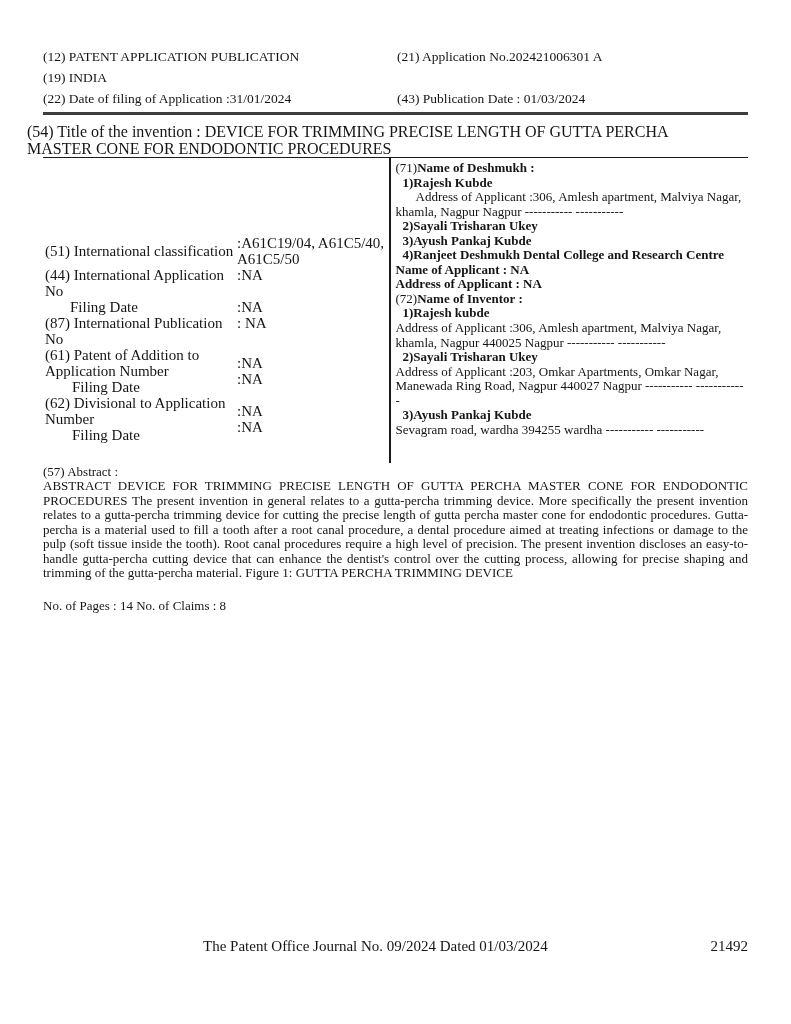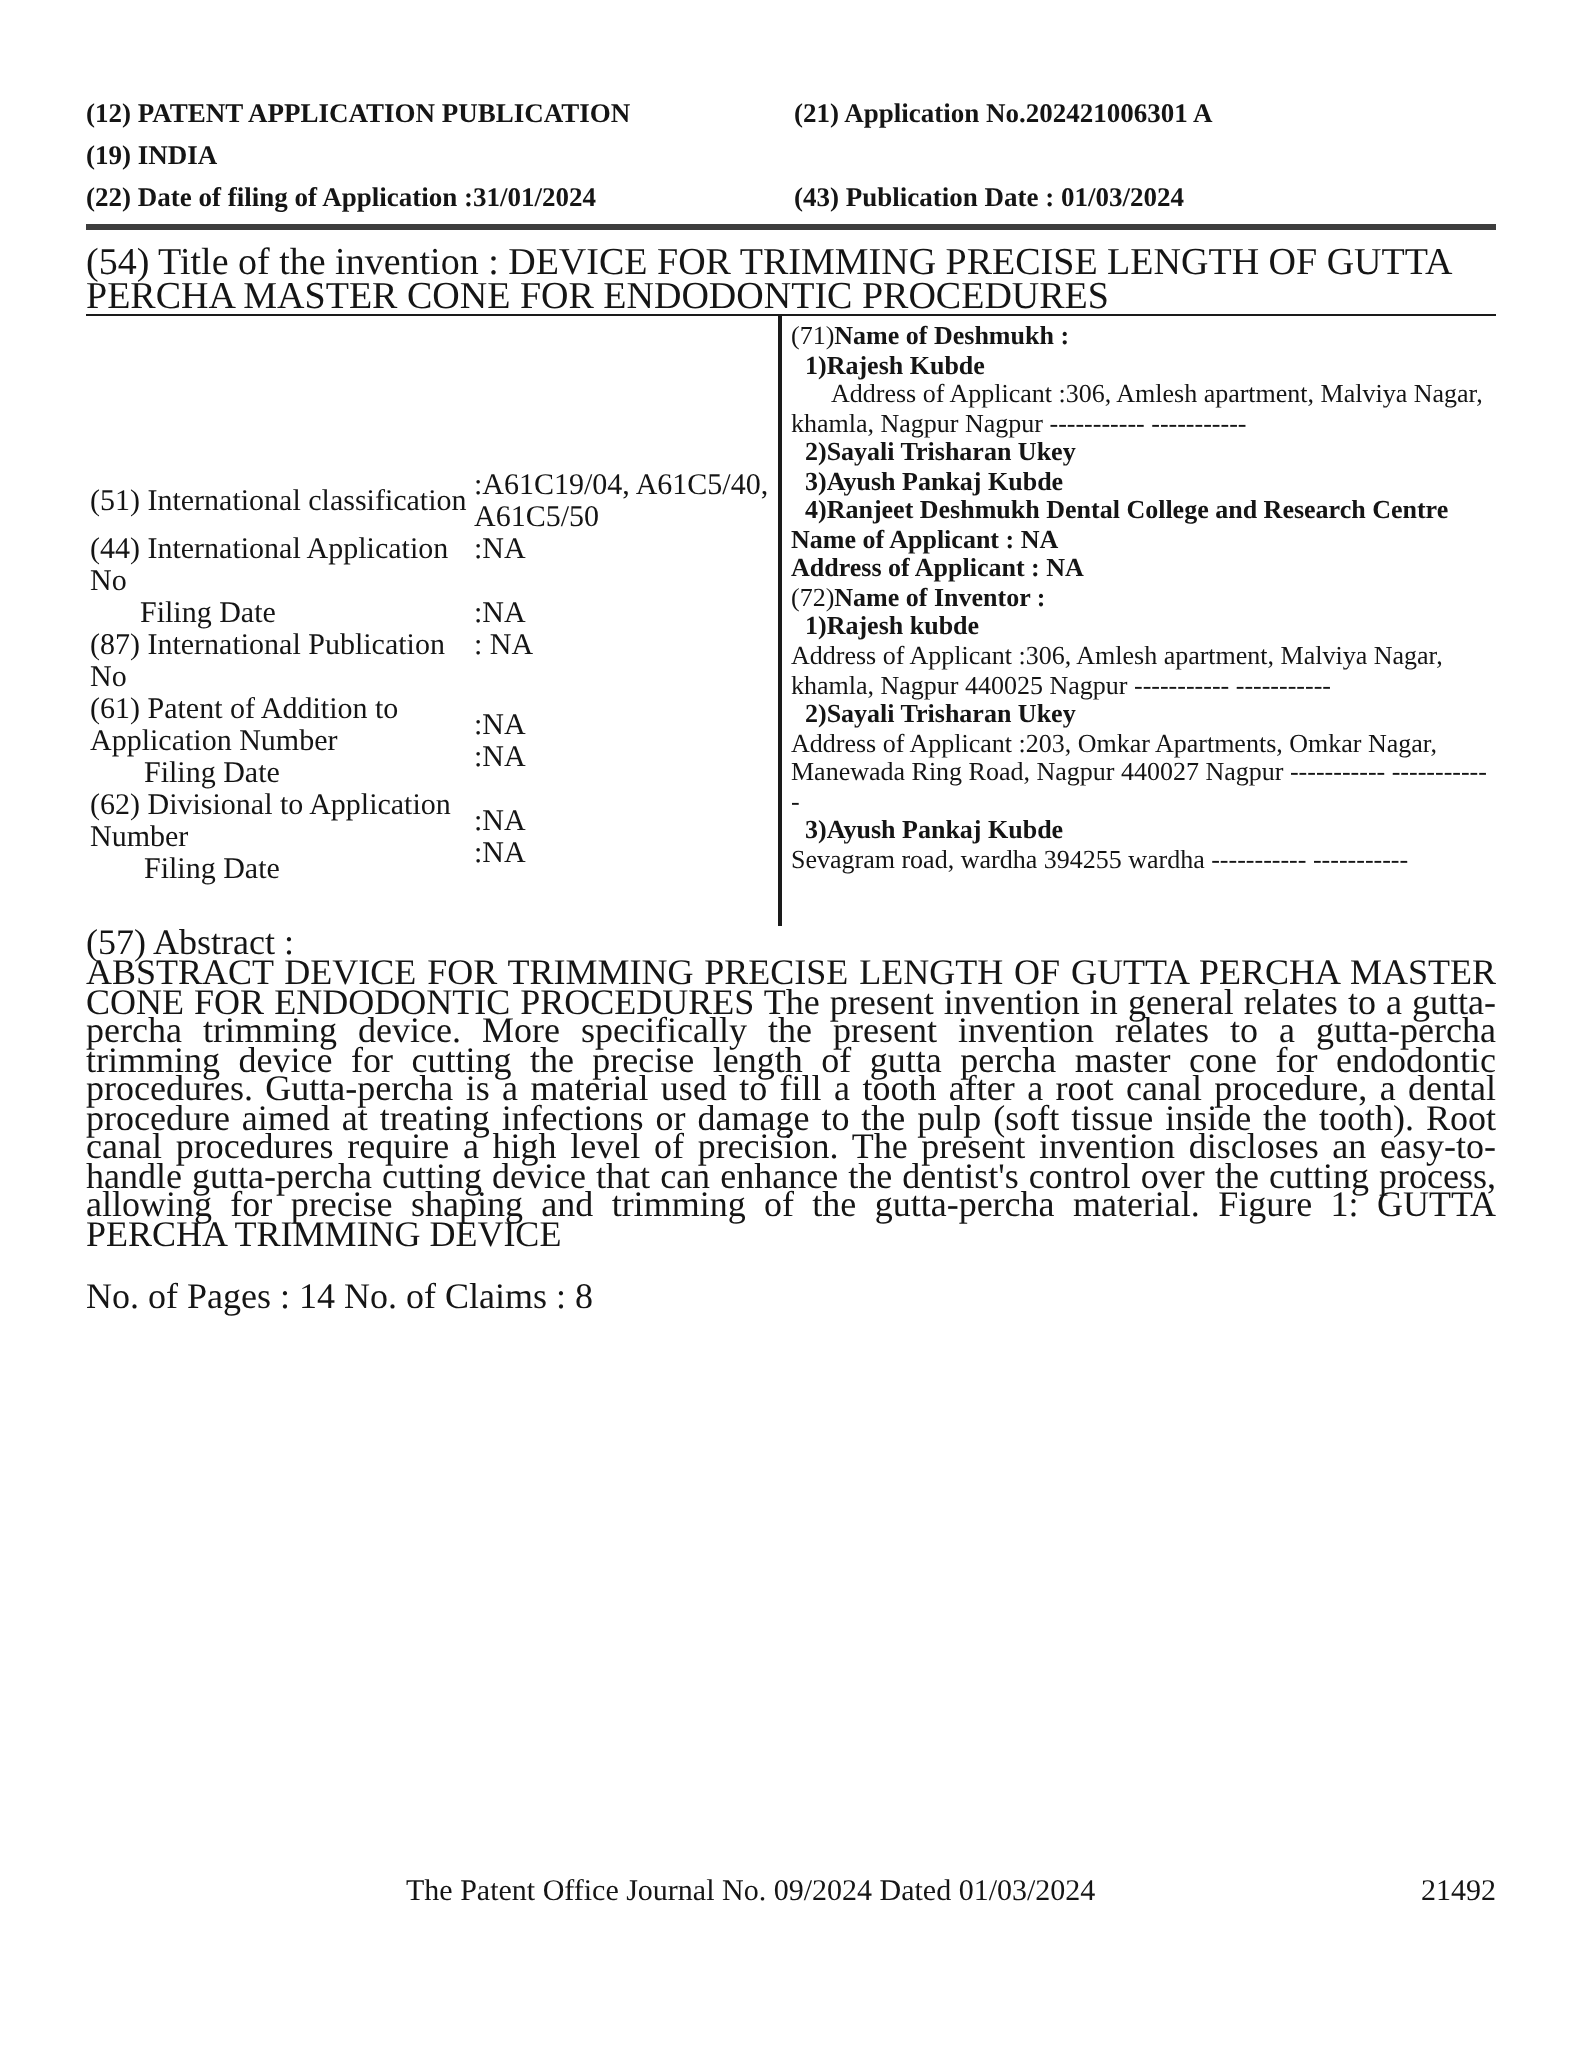--- a/index.html
+++ b/index.html
@@ -9,28 +9,28 @@
     height: 1024px;
     margin: 0 auto;
     background: #ffffff;
     font-family: "Liberation Serif", serif;
     color: #151515;
     overflow: hidden;
   }
   .abs { position: absolute; }
 
   
-  .hdr-row { left: 43px; width: 705px; display: flex; font-size: 13.5px; line-height: 15px; font-weight: bold; }
+  .hdr-row { left: 43px; width: 705px; display: flex; font-size: 13.5px; line-height: 15px; }
   .hdr-left  { width: 354px; }
   .hdr-right { flex: 1; }
   .rule-thick { left: 43px; width: 705px; height: 3px; background: #3d3d3d; }
   .rule-thin  { left: 43px; width: 705px; height: 1.5px; background: #1a1a1a; }
 
   
-  .title-block { left: 43px; width: 705px; font-size: 19px; line-height: 16.5px; }
+  .title-block { left: 27px; width: 705px; font-size: 16px; line-height: 16.5px; }
 
   
   .main-table {
     left: 43px; top: 158px; width: 705px; height: 305px;
     display: flex; box-sizing: border-box;
   }
   .col-left  { width: 346px; box-sizing: border-box; padding-top: 77px; font-size: 15px; }
   .col-divider { width: 1.5px; background: #1a1a1a; }
   .col-right { flex: 1; box-sizing: border-box; padding: 3px 2px 0 5px; font-size: 13px; }
 
@@ -39,21 +39,21 @@
   .cls-label { width: 194px; box-sizing: border-box; padding-left: 2px; }
   .cls-value { flex: 1; }
   .cls-ind { padding-left: 27px; }
 
   .rp-line { line-height: 14.55px; }
   .rp-bold { font-weight: bold; }
   .ind1 { padding-left: 7px; }
   .ind2 { padding-left: 20px; }
 
   
-  .abstract-block { left: 43px; top: 464px; width: 705px; font-size: 18px; }
+  .abstract-block { left: 43px; top: 464px; width: 705px; font-size: 13px; }
   .abstract-heading { line-height: 15px; }
   .abstract-body { line-height: 14.55px; text-align: justify; }
   .pages-claims { margin-top: 17px; line-height: 15px; }
 
   
   .footer { left: 43px; top: 938px; width: 705px; display: flex; font-size: 15px; line-height: 17px; }
   .footer-journal { margin-left: 160px; flex: 1; }
   .footer-page { text-align: right; }
 </style>
 </head>

